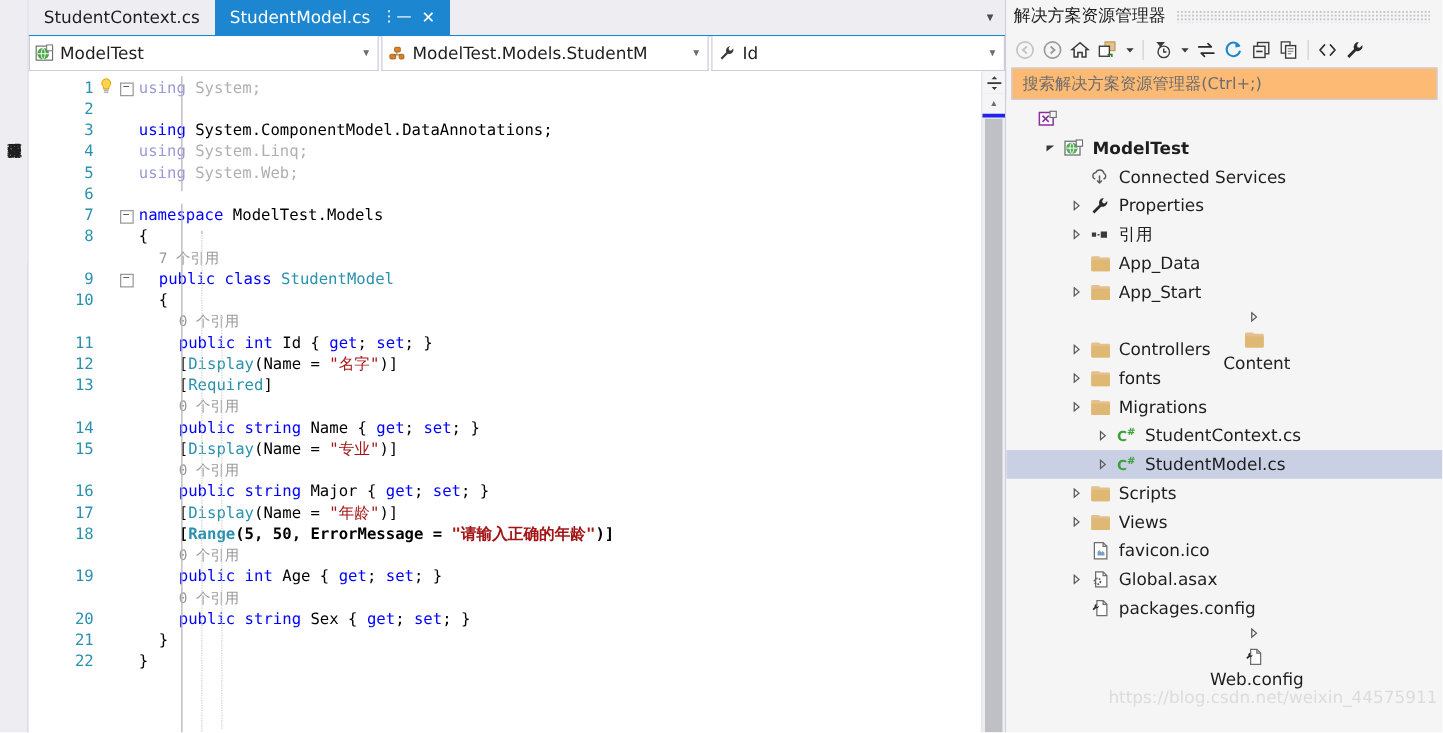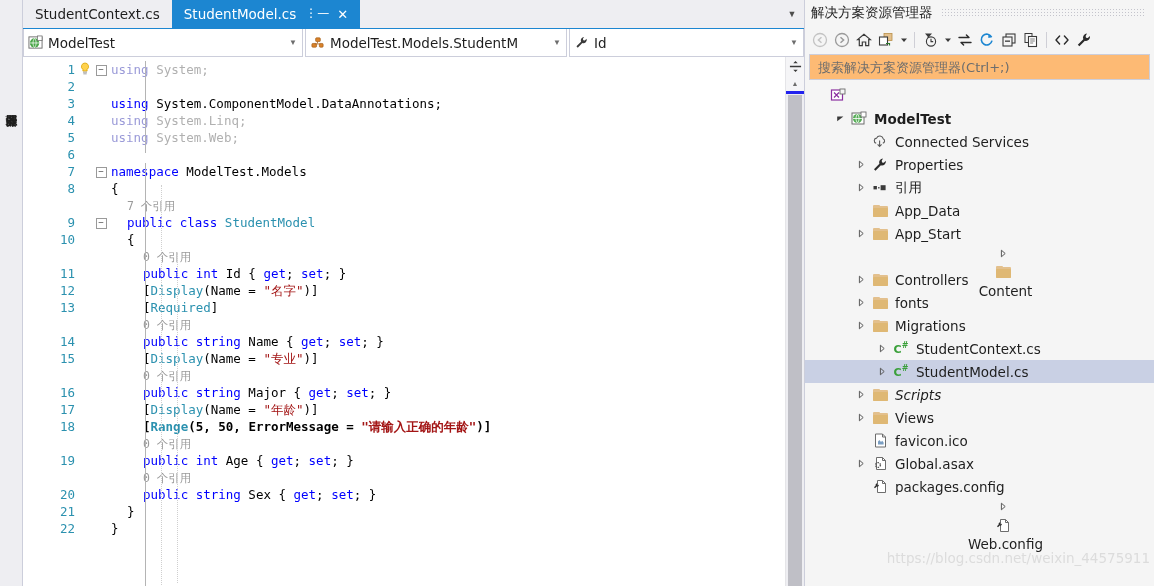--- a/index.html
+++ b/index.html
@@ -631,21 +631,21 @@
           <span class="texp">
             <svg width="9" height="9" viewBox="0 0 9 9">
               <path d="M2.4 1.2L6.2 4.5 2.4 7.8z" fill="none" stroke="#5a5a5a" stroke-width="1"></path>
             </svg>
           </span>
           <span class="ticon">
             <span class="csicon">C<sup style="font-size:8px">#</sup></span>
           </span>
           <span class="tlabel">StudentModel.cs</span>
         </div>
-        <div class="trow" style="padding-left: 48px; font-style: italic;">
+        <div class="trow" style="padding-left: 48px;">
           <span class="texp">
             <svg width="9" height="9" viewBox="0 0 9 9">
               <path d="M2.4 1.2L6.2 4.5 2.4 7.8z" fill="none" stroke="#5a5a5a" stroke-width="1"></path>
             </svg>
           </span>
           <span class="ticon">
             <span class="folder">
               <span class="tab3"></span>
               <span class="bk"></span>
               <span class="fr"></span>

